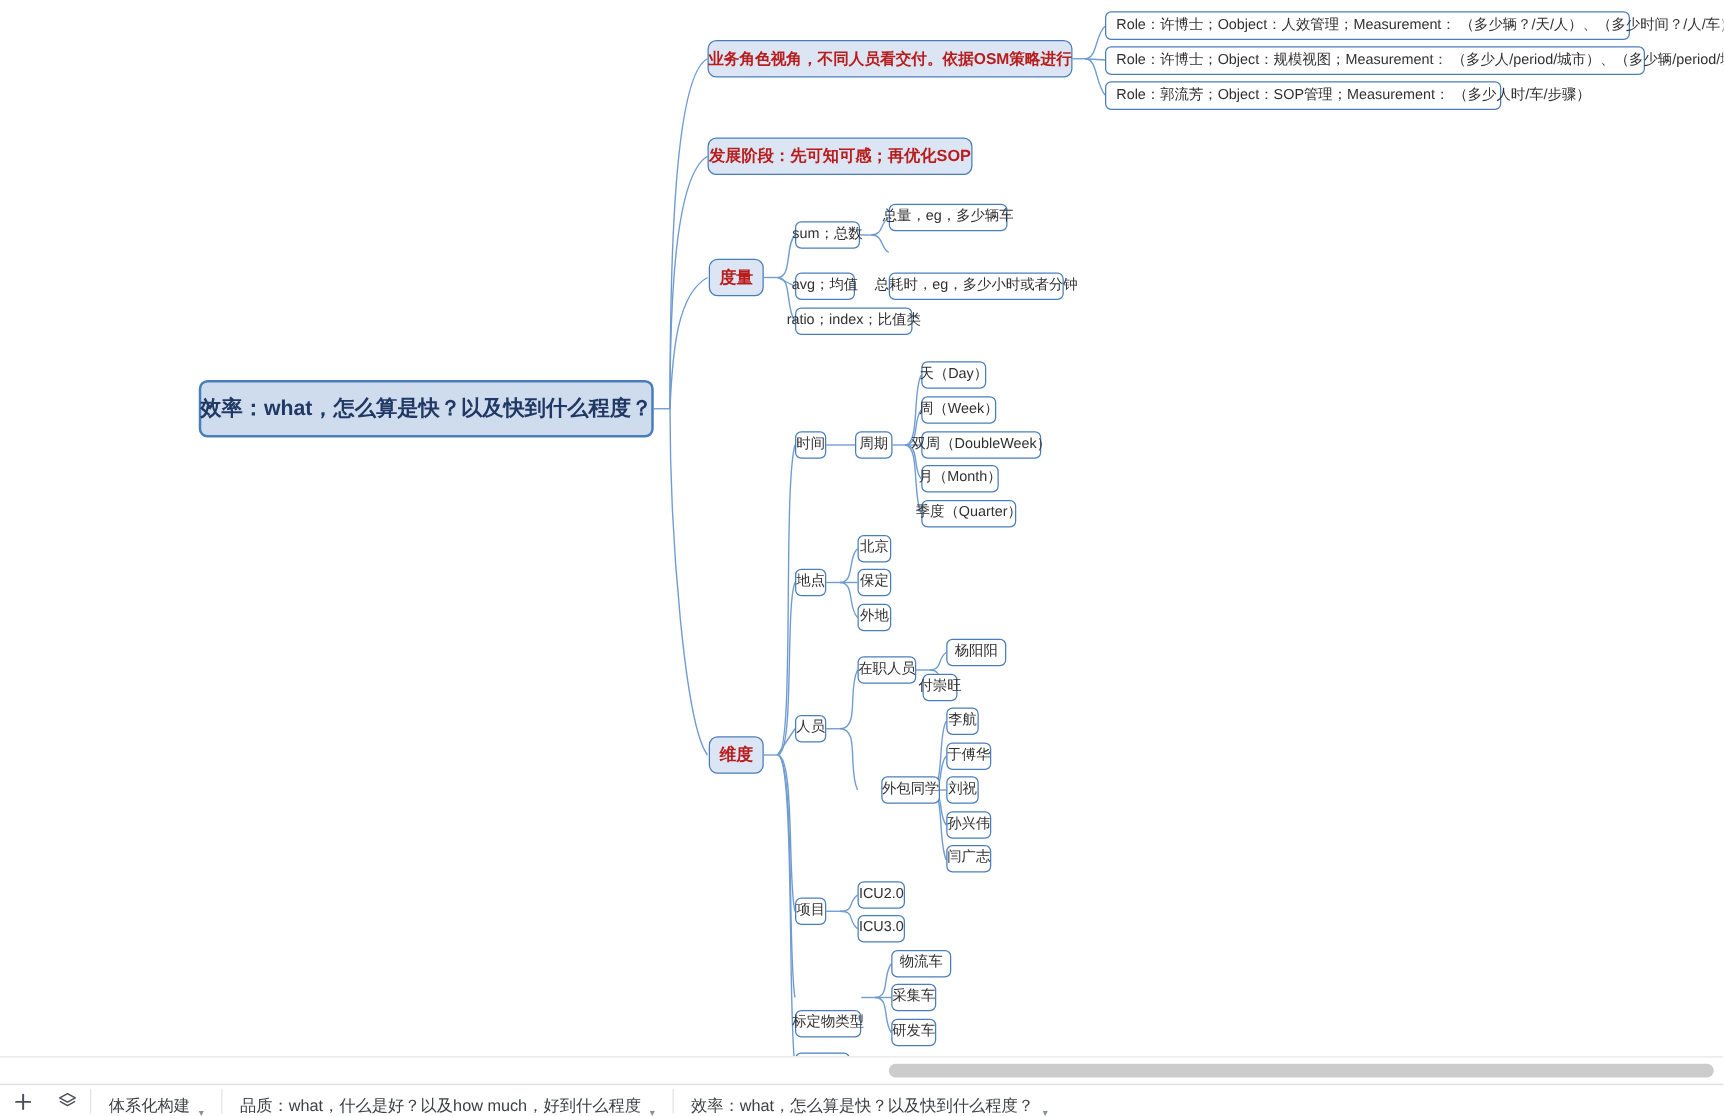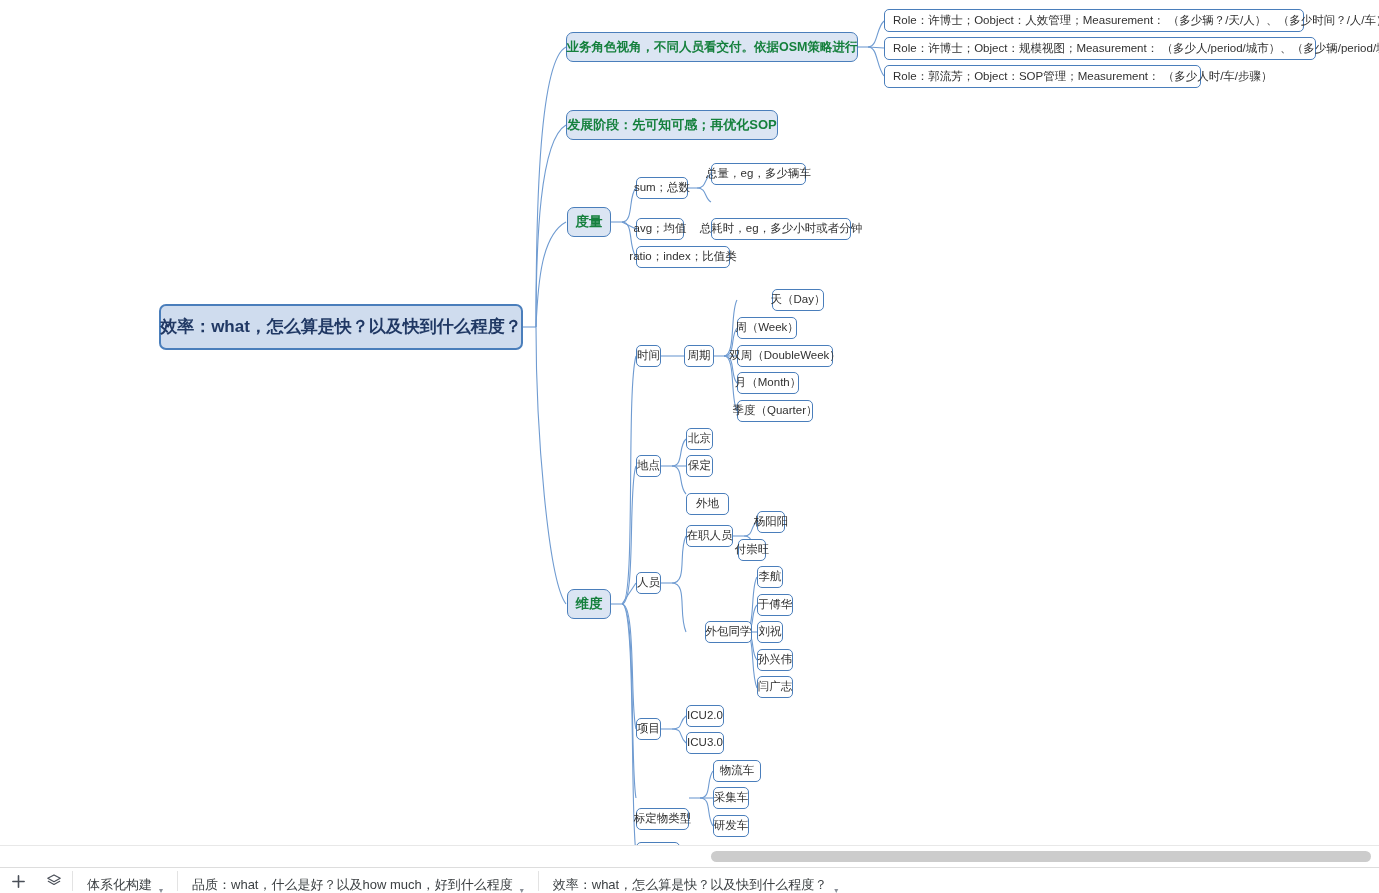--- a/index.html
+++ b/index.html
@@ -58,21 +58,21 @@
     justify-content: center;
   }
 
   
   .node.lvl1 {
     background: #dbe5f3;
     border: 1.6px solid #4a7ebb;
     border-radius: 7px;
     font-size: 13.5px;
     font-weight: bold;
-    color: #15803d;
+    color: #b91c1c;
     padding: 0 12px;
     justify-content: center;
   }
   .node.lvl1.small { padding: 0 10px; }
 
   
   .node.leaf {
     font-size: 11.5px;
     padding: 0 7px;
     color: #303030;
@@ -268,21 +268,21 @@
     <div class="node lvl1 small" style="left:567px; top:589px; width:44px; height:30px;">
       <span>维度</span>
     </div>
 
     <div class="node leaf" style="left:636px; top:345px; width:25px; height:22px;">
       <span>时间</span>
     </div>
     <div class="node leaf" style="left:684px; top:345px; width:30px; height:22px;">
       <span>周期</span>
     </div>
-    <div class="node leaf" style="left:737px; top:289px; width:52px; height:22px;margin-left:35px;">
+    <div class="node leaf" style="left:737px; top:289px; width:52px; height:22px;">
       <span>天（Day）</span>
     </div>
     <div class="node leaf" style="left:737px; top:317px; width:60px; height:22px;">
       <span>周（Week）</span>
     </div>
     <div class="node leaf" style="left:737px; top:345px; width:96px; height:22px;">
       <span>双周（DoubleWeek）</span>
     </div>
     <div class="node leaf" style="left:737px; top:372px; width:62px; height:22px;">
       <span>月（Month）</span>
@@ -293,35 +293,35 @@
 
     <div class="node leaf" style="left:636px; top:455px; width:25px; height:22px;">
       <span>地点</span>
     </div>
     <div class="node leaf" style="left:686px; top:428px; width:27px; height:22px;">
       <span>北京</span>
     </div>
     <div class="node leaf" style="left:686px; top:455px; width:27px; height:22px;">
       <span>保定</span>
     </div>
-    <div class="node leaf" style="left:686px; top:493px; width:43px; height:22px;">
+    <div class="node leaf" style="left:686px; top:483px; width:27px; height:22px;">
       <span>外地</span>
     </div>
 
     <div class="node leaf" style="left:636px; top:572px; width:25px; height:22px;">
       <span>人员</span>
     </div>
     <div class="node leaf" style="left:686px; top:525px; width:47px; height:22px;">
       <span>在职人员</span>
     </div>
     <div class="node leaf" style="left:686px; top:621px; width:47px; height:22px;margin-left:19px;">
       <span>外包同学</span>
     </div>
 
-    <div class="node leaf" style="left:757px; top:511px; width:28px; height:22px;">
+    <div class="node leaf" style="left:757px; top:511px; width:48px; height:22px;">
       <span>杨阳阳</span>
     </div>
     <div class="node leaf" style="left:738px; top:539px; width:28px; height:22px;">
       <span>付崇旺</span>
     </div>
 
     <div class="node leaf" style="left:757px; top:566px; width:26px; height:22px;">
       <span>李航</span>
     </div>
     <div class="node leaf" style="left:757px; top:594px; width:36px; height:22px;">

